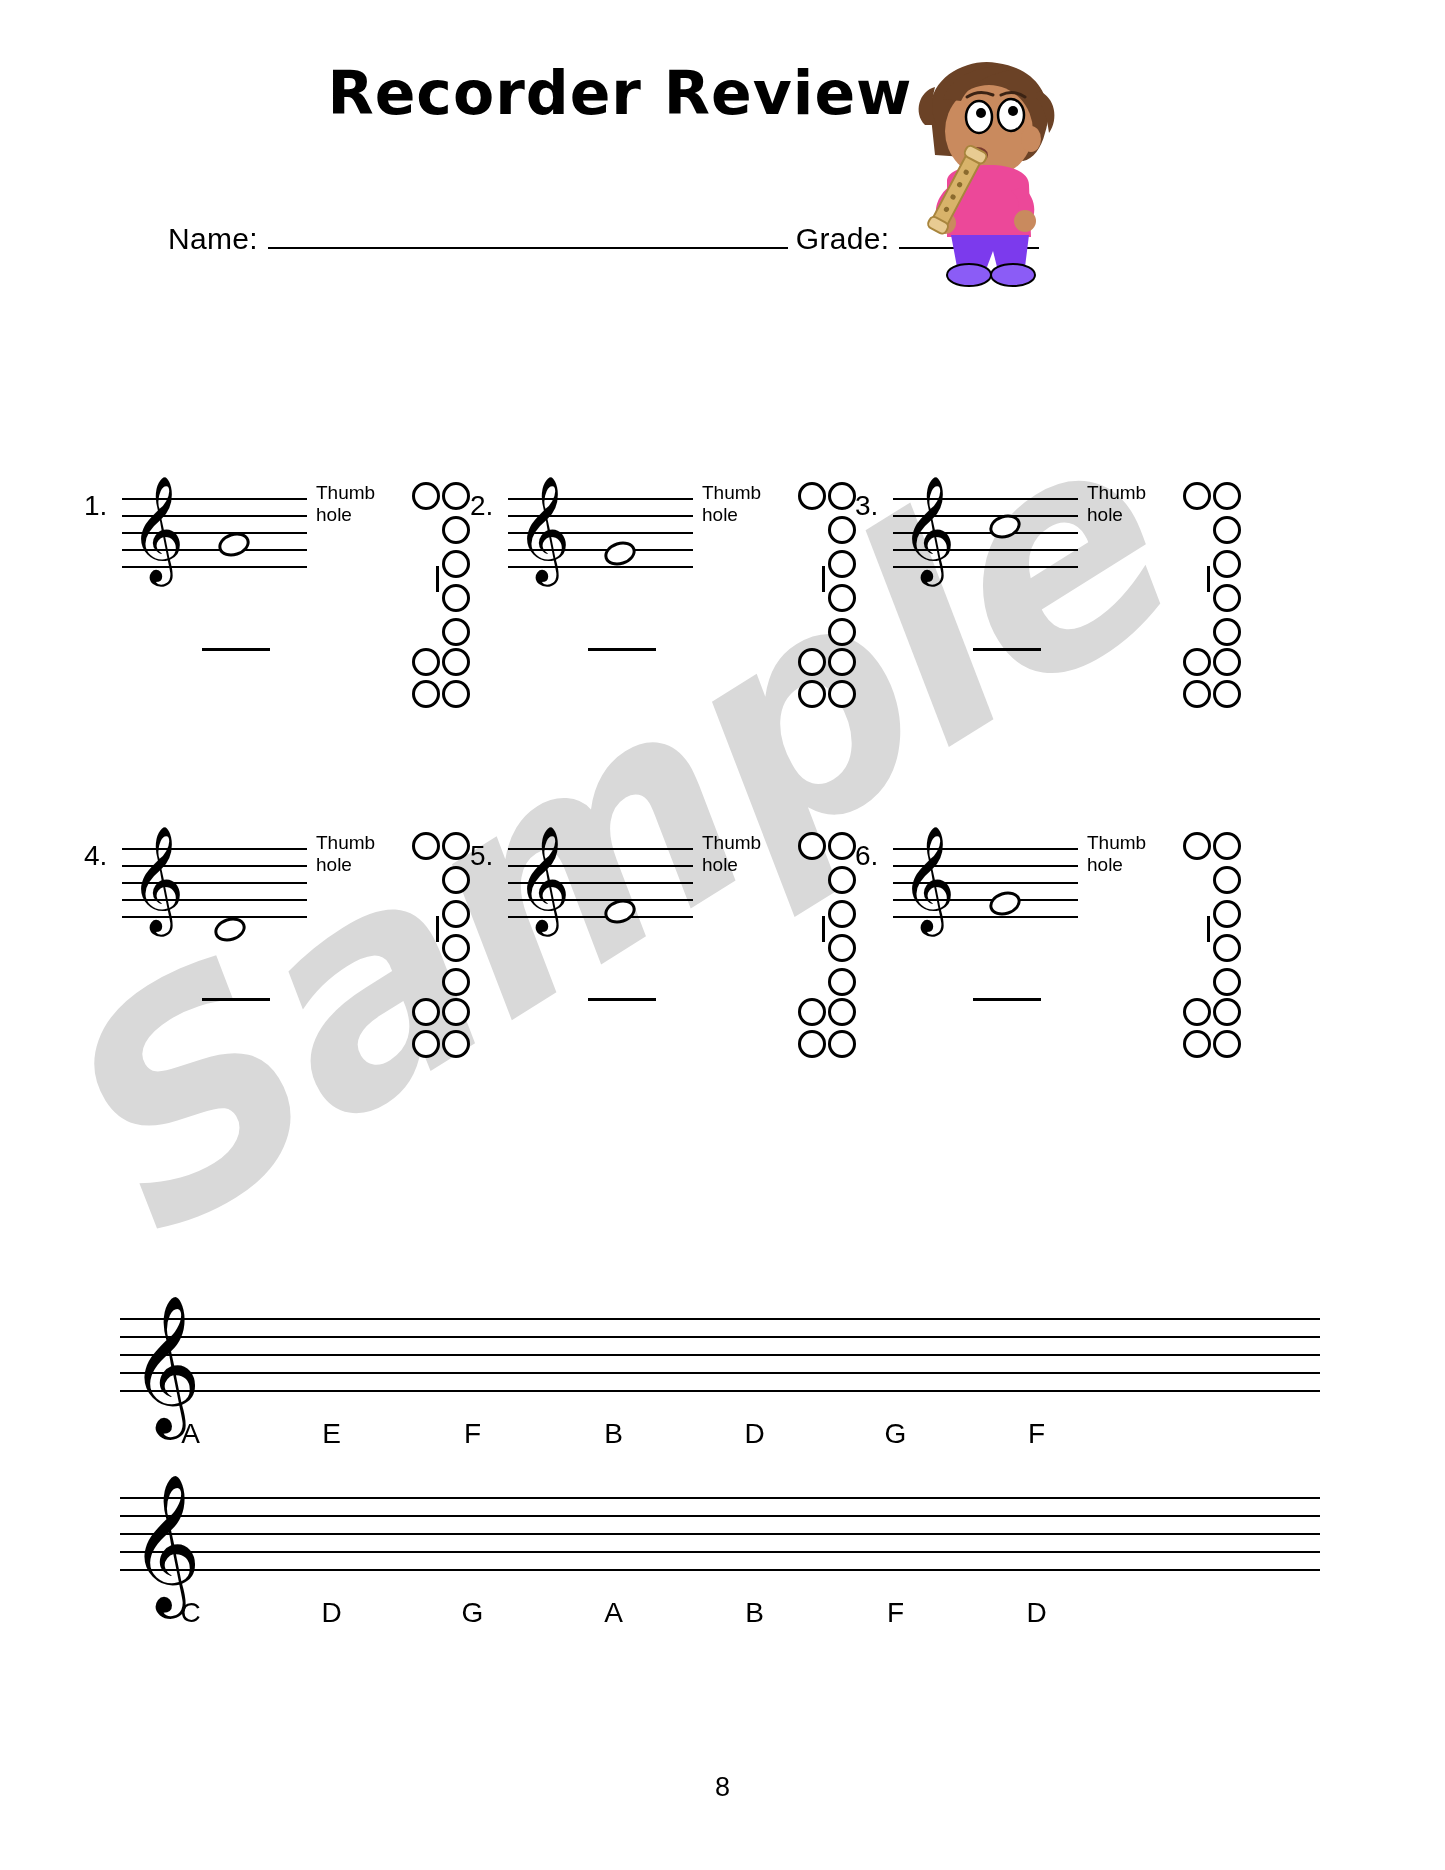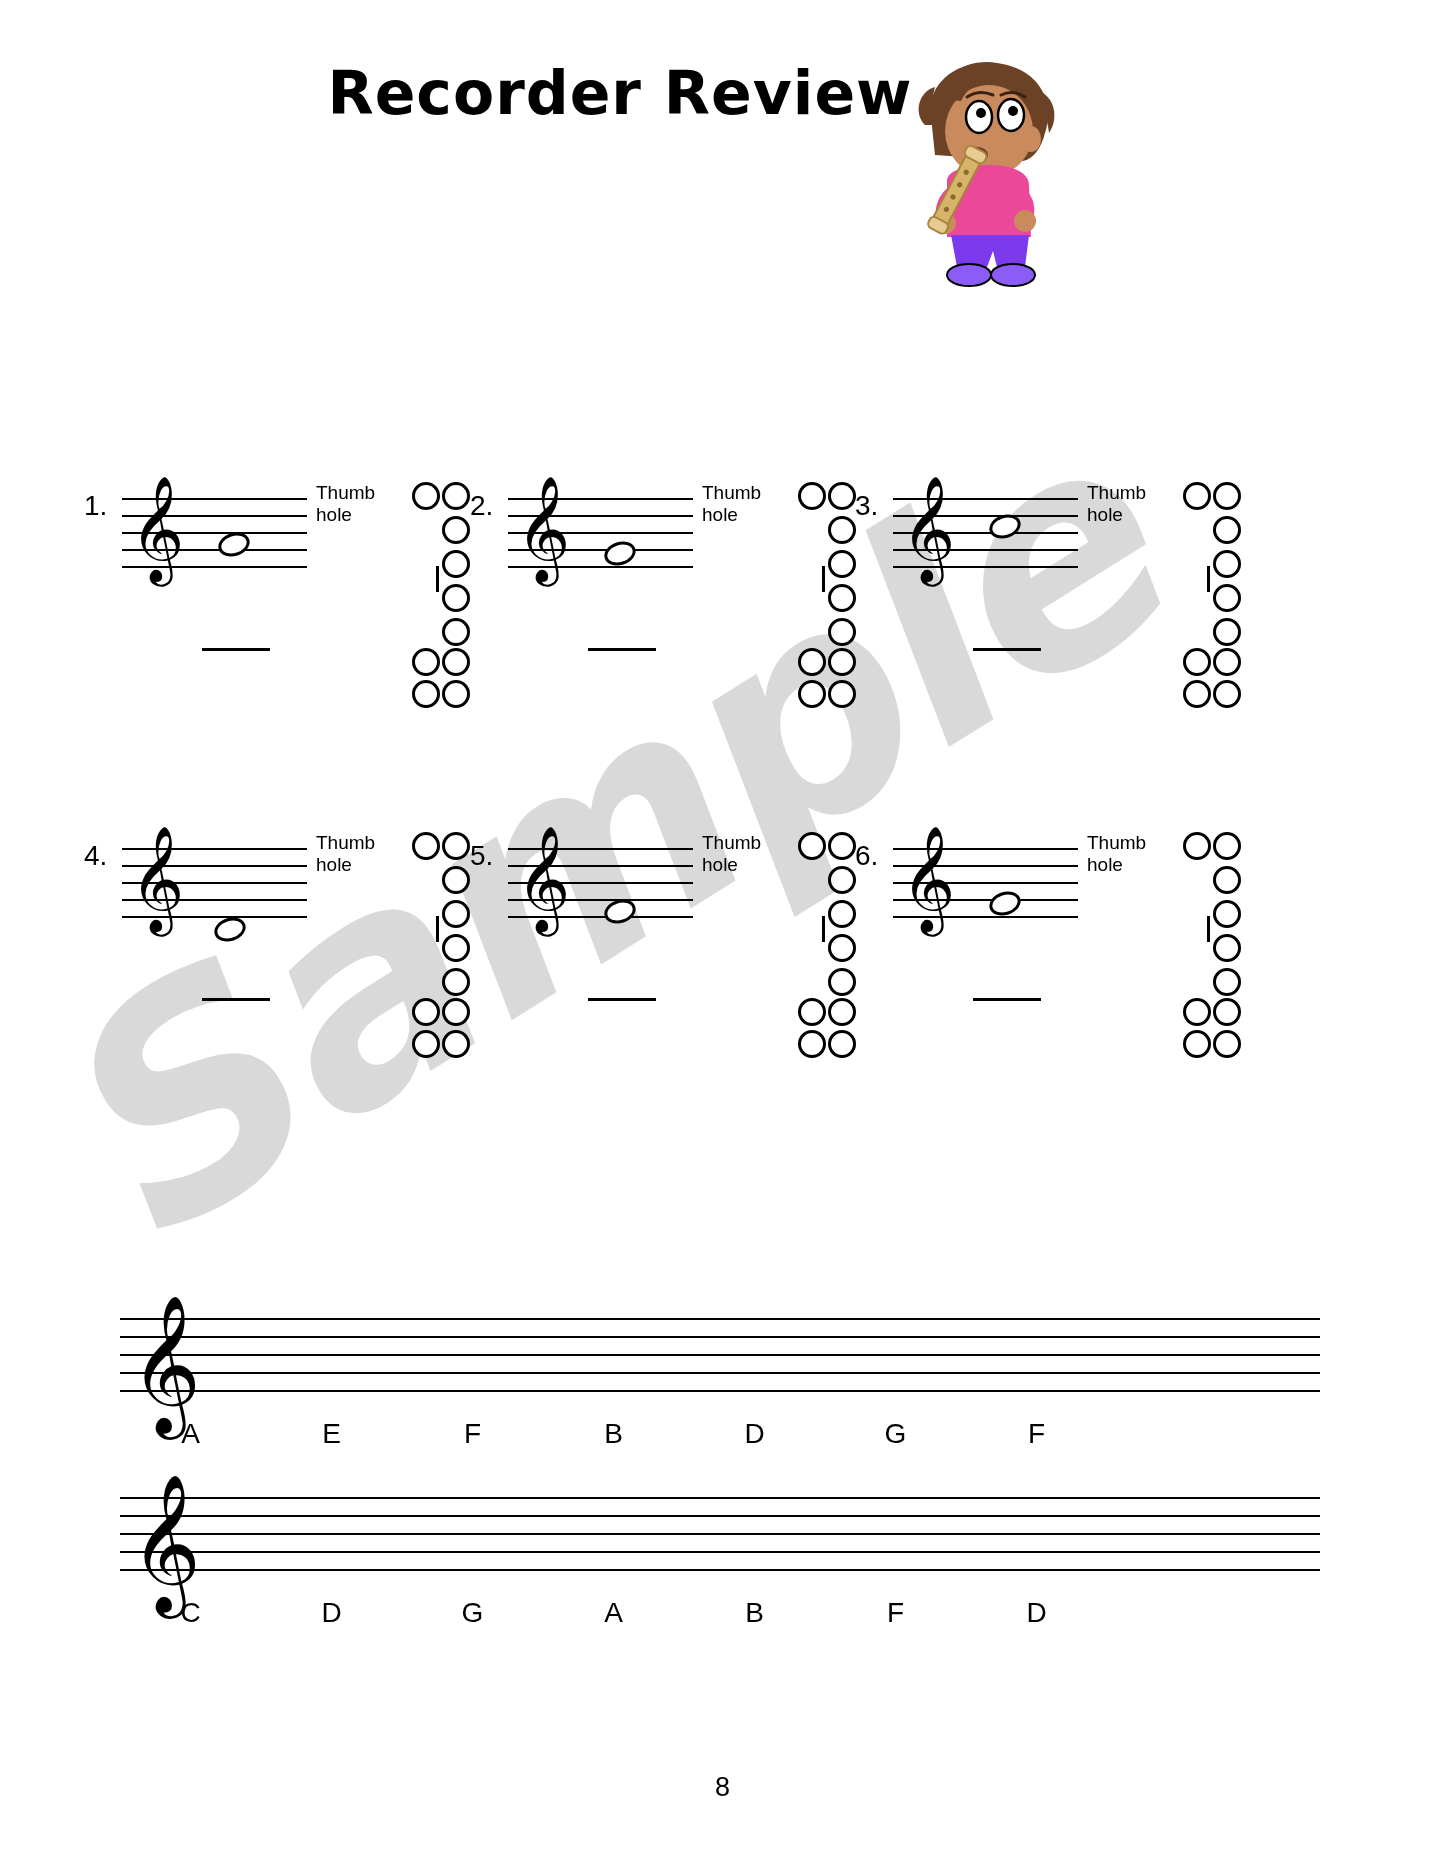--- a/index.html
+++ b/index.html
@@ -241,20 +241,23 @@
 <body>
 
 <div id="watermark">
   <span>Sample</span>
 </div>
 
 <div id="page">
 
   <div class="title">Recorder Review</div>
 
+  <div class="name-row">
+    <span>Name:</span><span class="blank-long"></span><span>Grade:</span><span class="blank-short"></span>
+  </div>
 
   <svg id="kid" viewBox="0 0 210 240">
 
     <path d="M58 62 C52 22 96 2 124 8 C168 14 182 48 172 78 C168 94 160 104 150 106 L62 100 Z" fill="#6b4226"></path>
     <path d="M52 70 C40 58 46 36 62 32 C58 48 58 60 64 70 Z" fill="#6b4226"></path>
     <path d="M166 36 C182 42 186 64 176 78 C174 62 170 48 160 40 Z" fill="#6b4226"></path>
 
     <ellipse cx="116" cy="76" rx="44" ry="46" fill="#c98a5e"></ellipse>
 
     <ellipse cx="158" cy="84" rx="10" ry="13" fill="#c98a5e"></ellipse>

